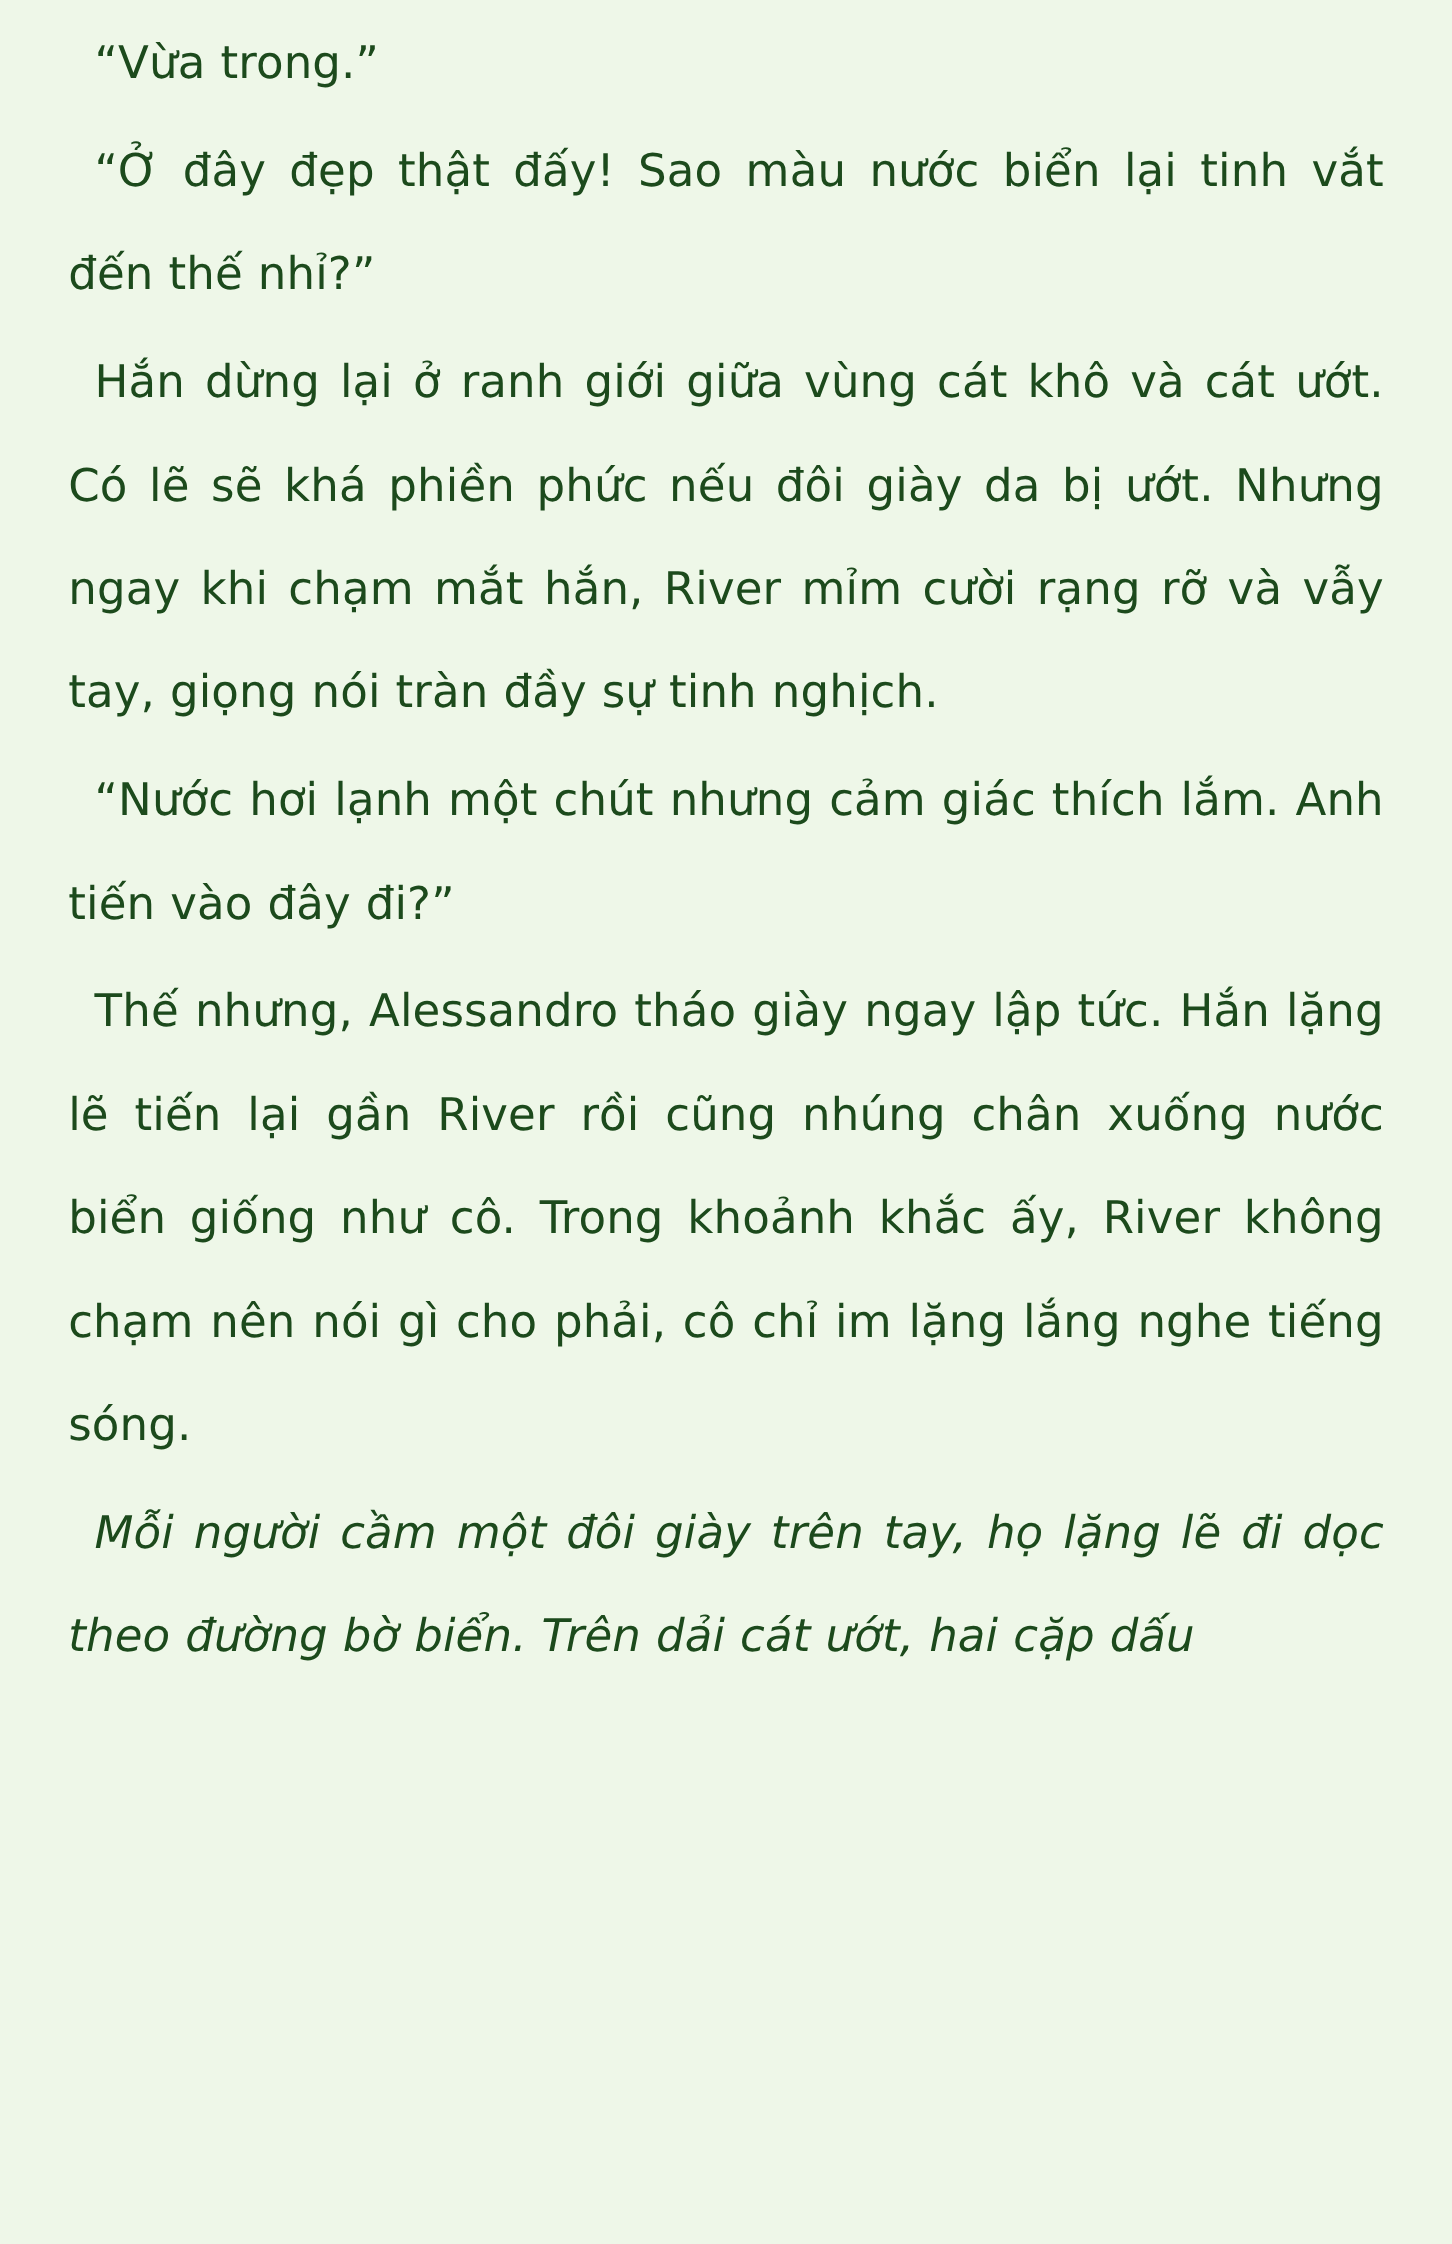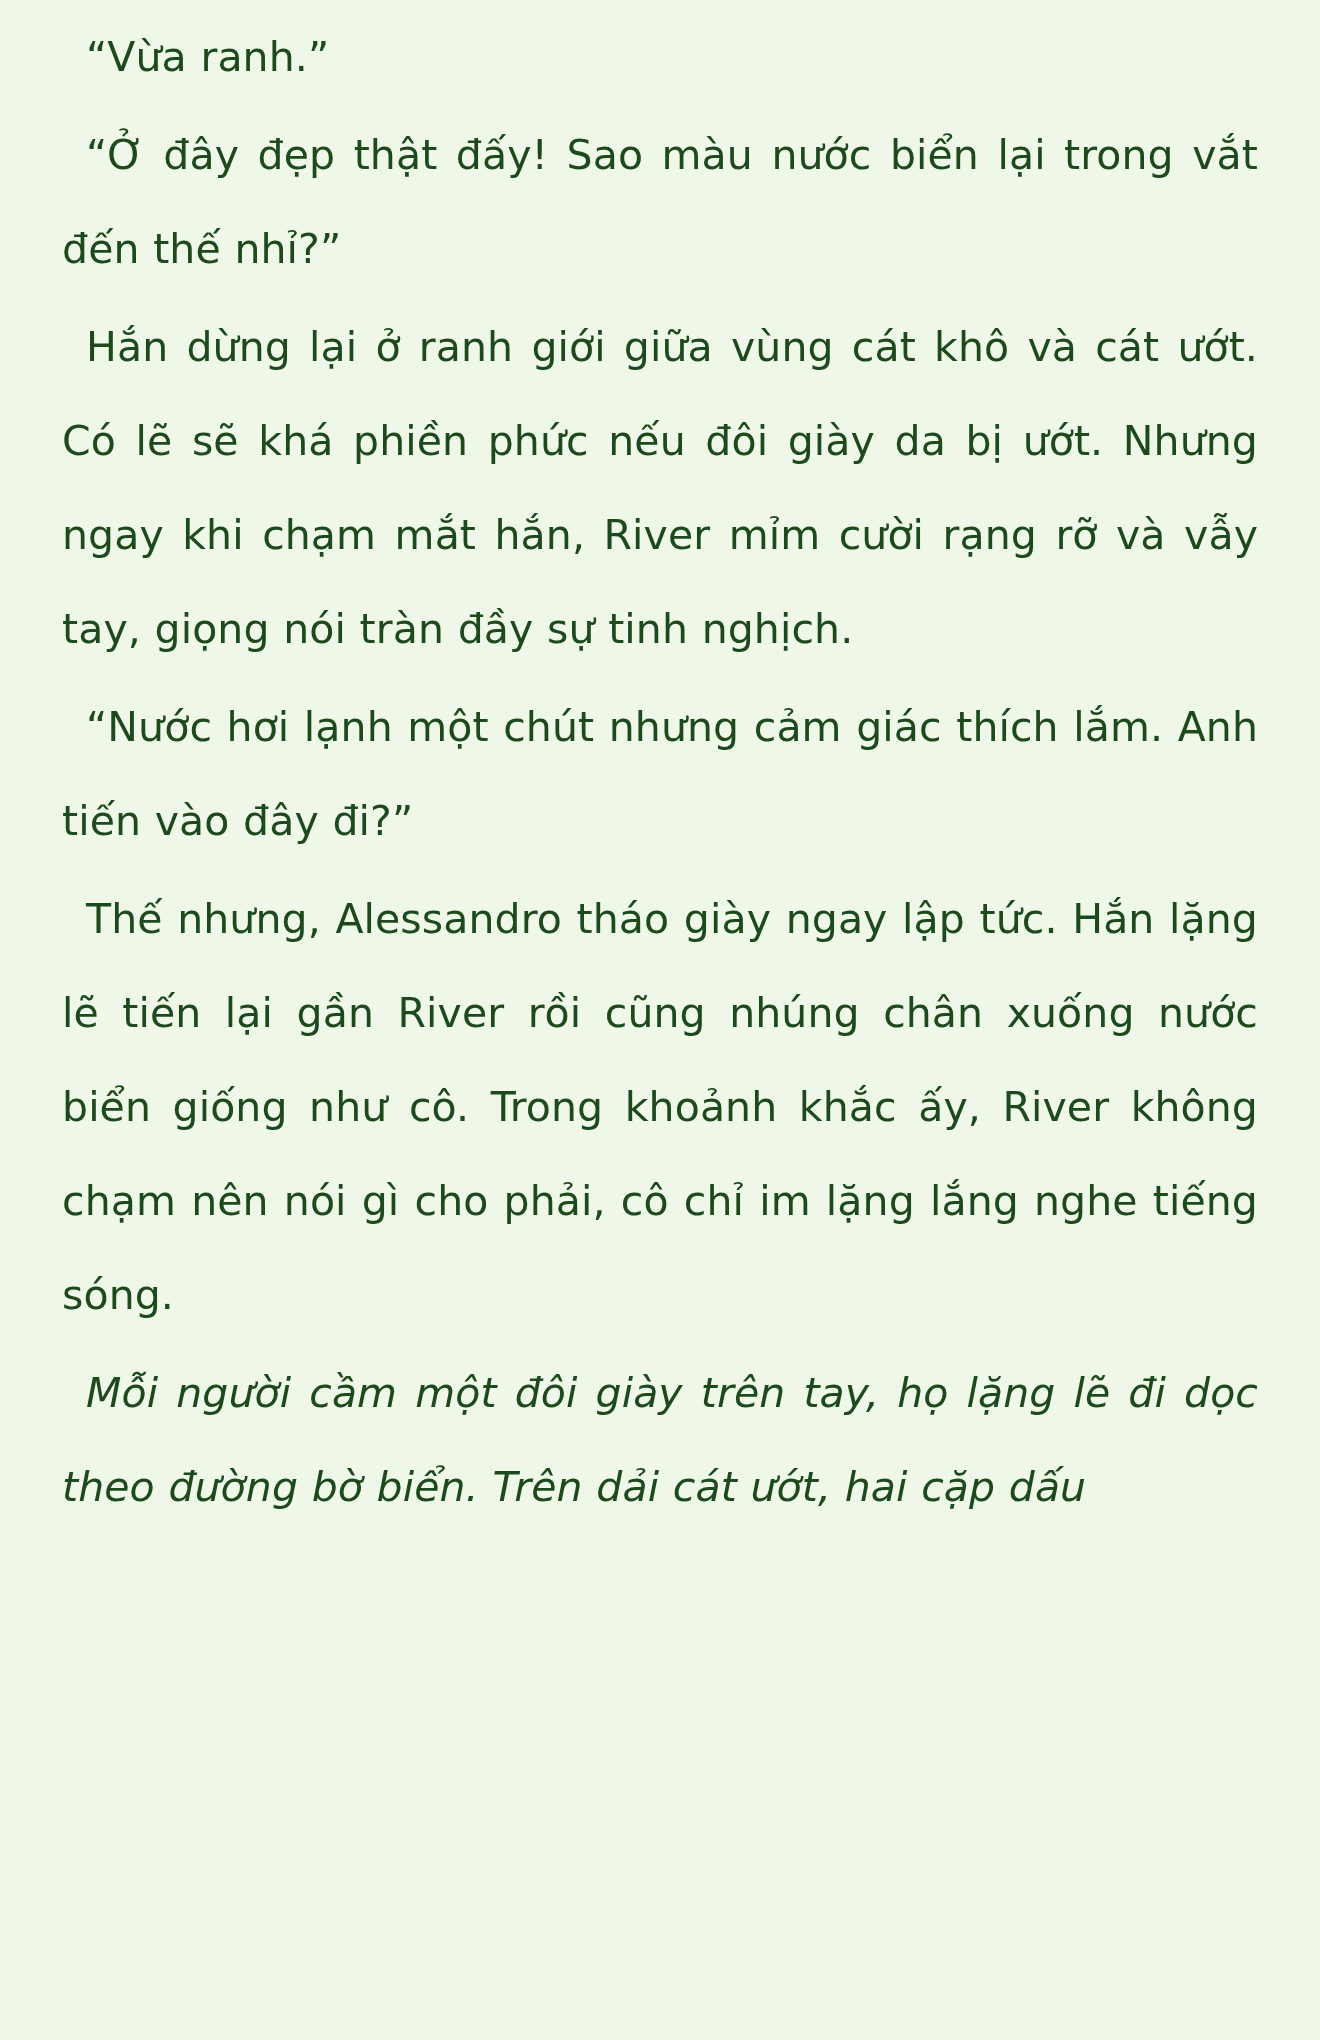--- a/index.html
+++ b/index.html
@@ -32,19 +32,19 @@
   }
   .para.last {
     text-align: justify;
     font-style: italic;
   }
 </style>
 </head>
 <body>
 
 <div class="reader">
-  <p class="para">“Vừa ranh.”</p>
-  <p class="para">“Ở đây đẹp thật đấy! Sao màu nước biển lại trong vắt đến thế nhỉ?”</p>
+  <p class="para">“Vừa trong.”</p>
+  <p class="para">“Ở đây đẹp thật đấy! Sao màu nước biển lại tinh vắt đến thế nhỉ?”</p>
   <p class="para">Hắn dừng lại ở ranh giới giữa vùng cát khô và cát ướt. Có lẽ sẽ khá phiền phức nếu đôi giày da bị ướt. Nhưng ngay khi chạm mắt hắn, River mỉm cười rạng rỡ và vẫy tay, giọng nói tràn đầy sự tinh nghịch.</p>
   <p class="para">“Nước hơi lạnh một chút nhưng cảm giác thích lắm. Anh tiến vào đây đi?”</p>
   <p class="para">Thế nhưng, Alessandro tháo giày ngay lập tức. Hắn lặng lẽ tiến lại gần River rồi cũng nhúng chân xuống nước biển giống như cô. Trong khoảnh khắc ấy, River không chạm nên nói gì cho phải, cô chỉ im lặng lắng nghe tiếng sóng.</p>
   <p class="para last">Mỗi người cầm một đôi giày trên tay, họ lặng lẽ đi dọc theo đường bờ biển. Trên dải cát ướt, hai cặp dấu</p>
 </div>
 
 </body></html>

